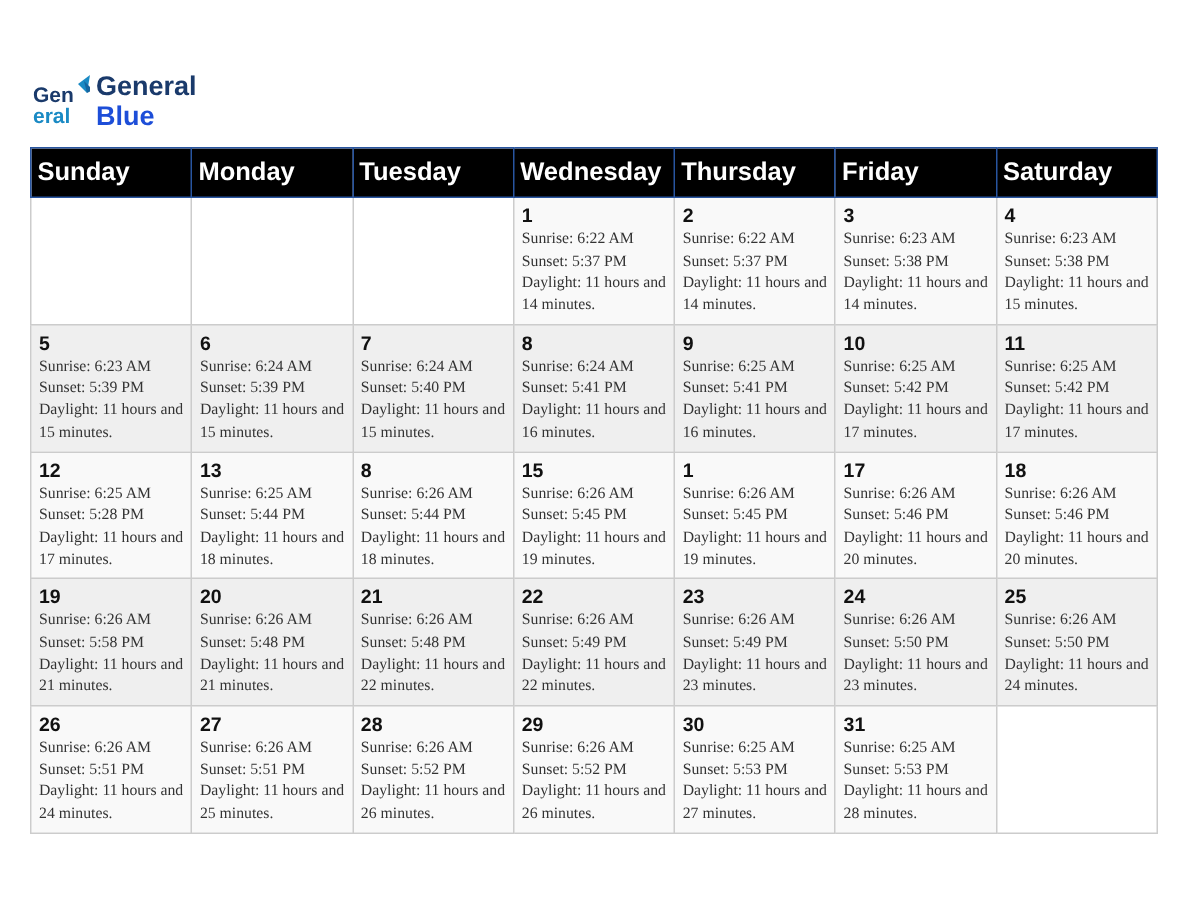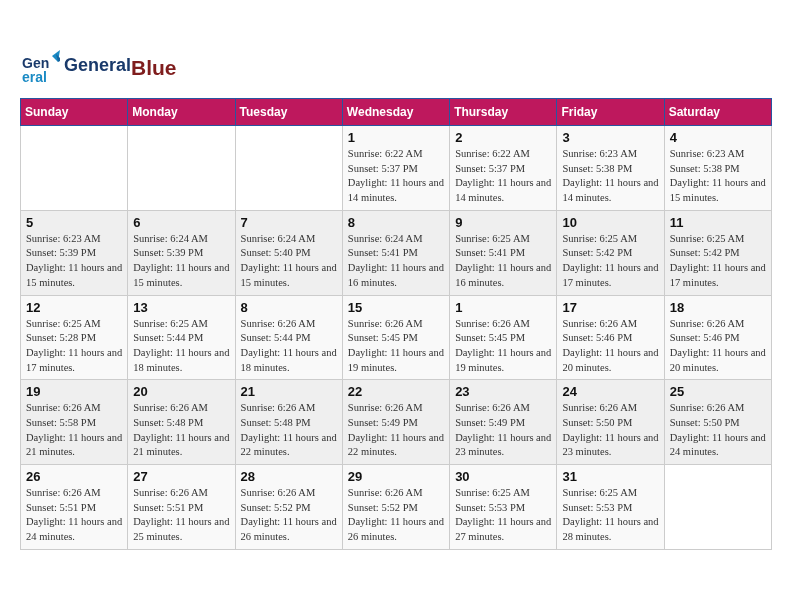--- a/index.html
+++ b/index.html
@@ -27,25 +27,25 @@
     .location-title {
       font-size: 16px;
       color: #444;
     }
     .calendar {
       width: 100%;
       border-collapse: collapse;
       font-size: 11px;
     }
     .calendar thead th {
-      background: #be185d;
+      background: #000000;
       color: #fff;
       padding: 6px 4px;
       text-align: left;
-      font-size: 12px;
+      font-size: 17px;
       border: 1px solid #2855a0;
     }
     .calendar tbody td {
       vertical-align: top;
       border: 1px solid #ccc;
       padding: 4px 5px;
       width: 107px;
       min-height: 80px;
       background: #fff;
     }
@@ -77,33 +77,32 @@
       align-items: center;
       gap: 4px;
       margin-top: 28px;
     }
     .logo-icon {
       width: 40px;
       height: 40px;
     }
     .logo-words {
       display: flex;
-      flex-direction: row;
+      flex-direction: column;
       line-height: 1.1;
     }
     .logo-general {
       font-size: 18px;
       font-weight: bold;
       color: #1a3a6b;
     }
     .logo-blue {
-      font-size: 21px;
+      font-size: 18px;
       font-weight: bold;
-      color: #7f1d1d;
-      text-align: center;
+      color: #1d4ed8;
     }
   </style>
 </head>
 <body>
 
 <div class="header">
   <div class="logo-container">
     <svg class="logo-icon" viewBox="0 0 40 40">
       <text x="2" y="20" font-size="14" font-weight="bold" fill="#1a3a6b" font-family="Arial">Gen</text>
       <text x="2" y="34" font-size="14" font-weight="bold" fill="#1a8ac4" font-family="Arial">eral</text>

